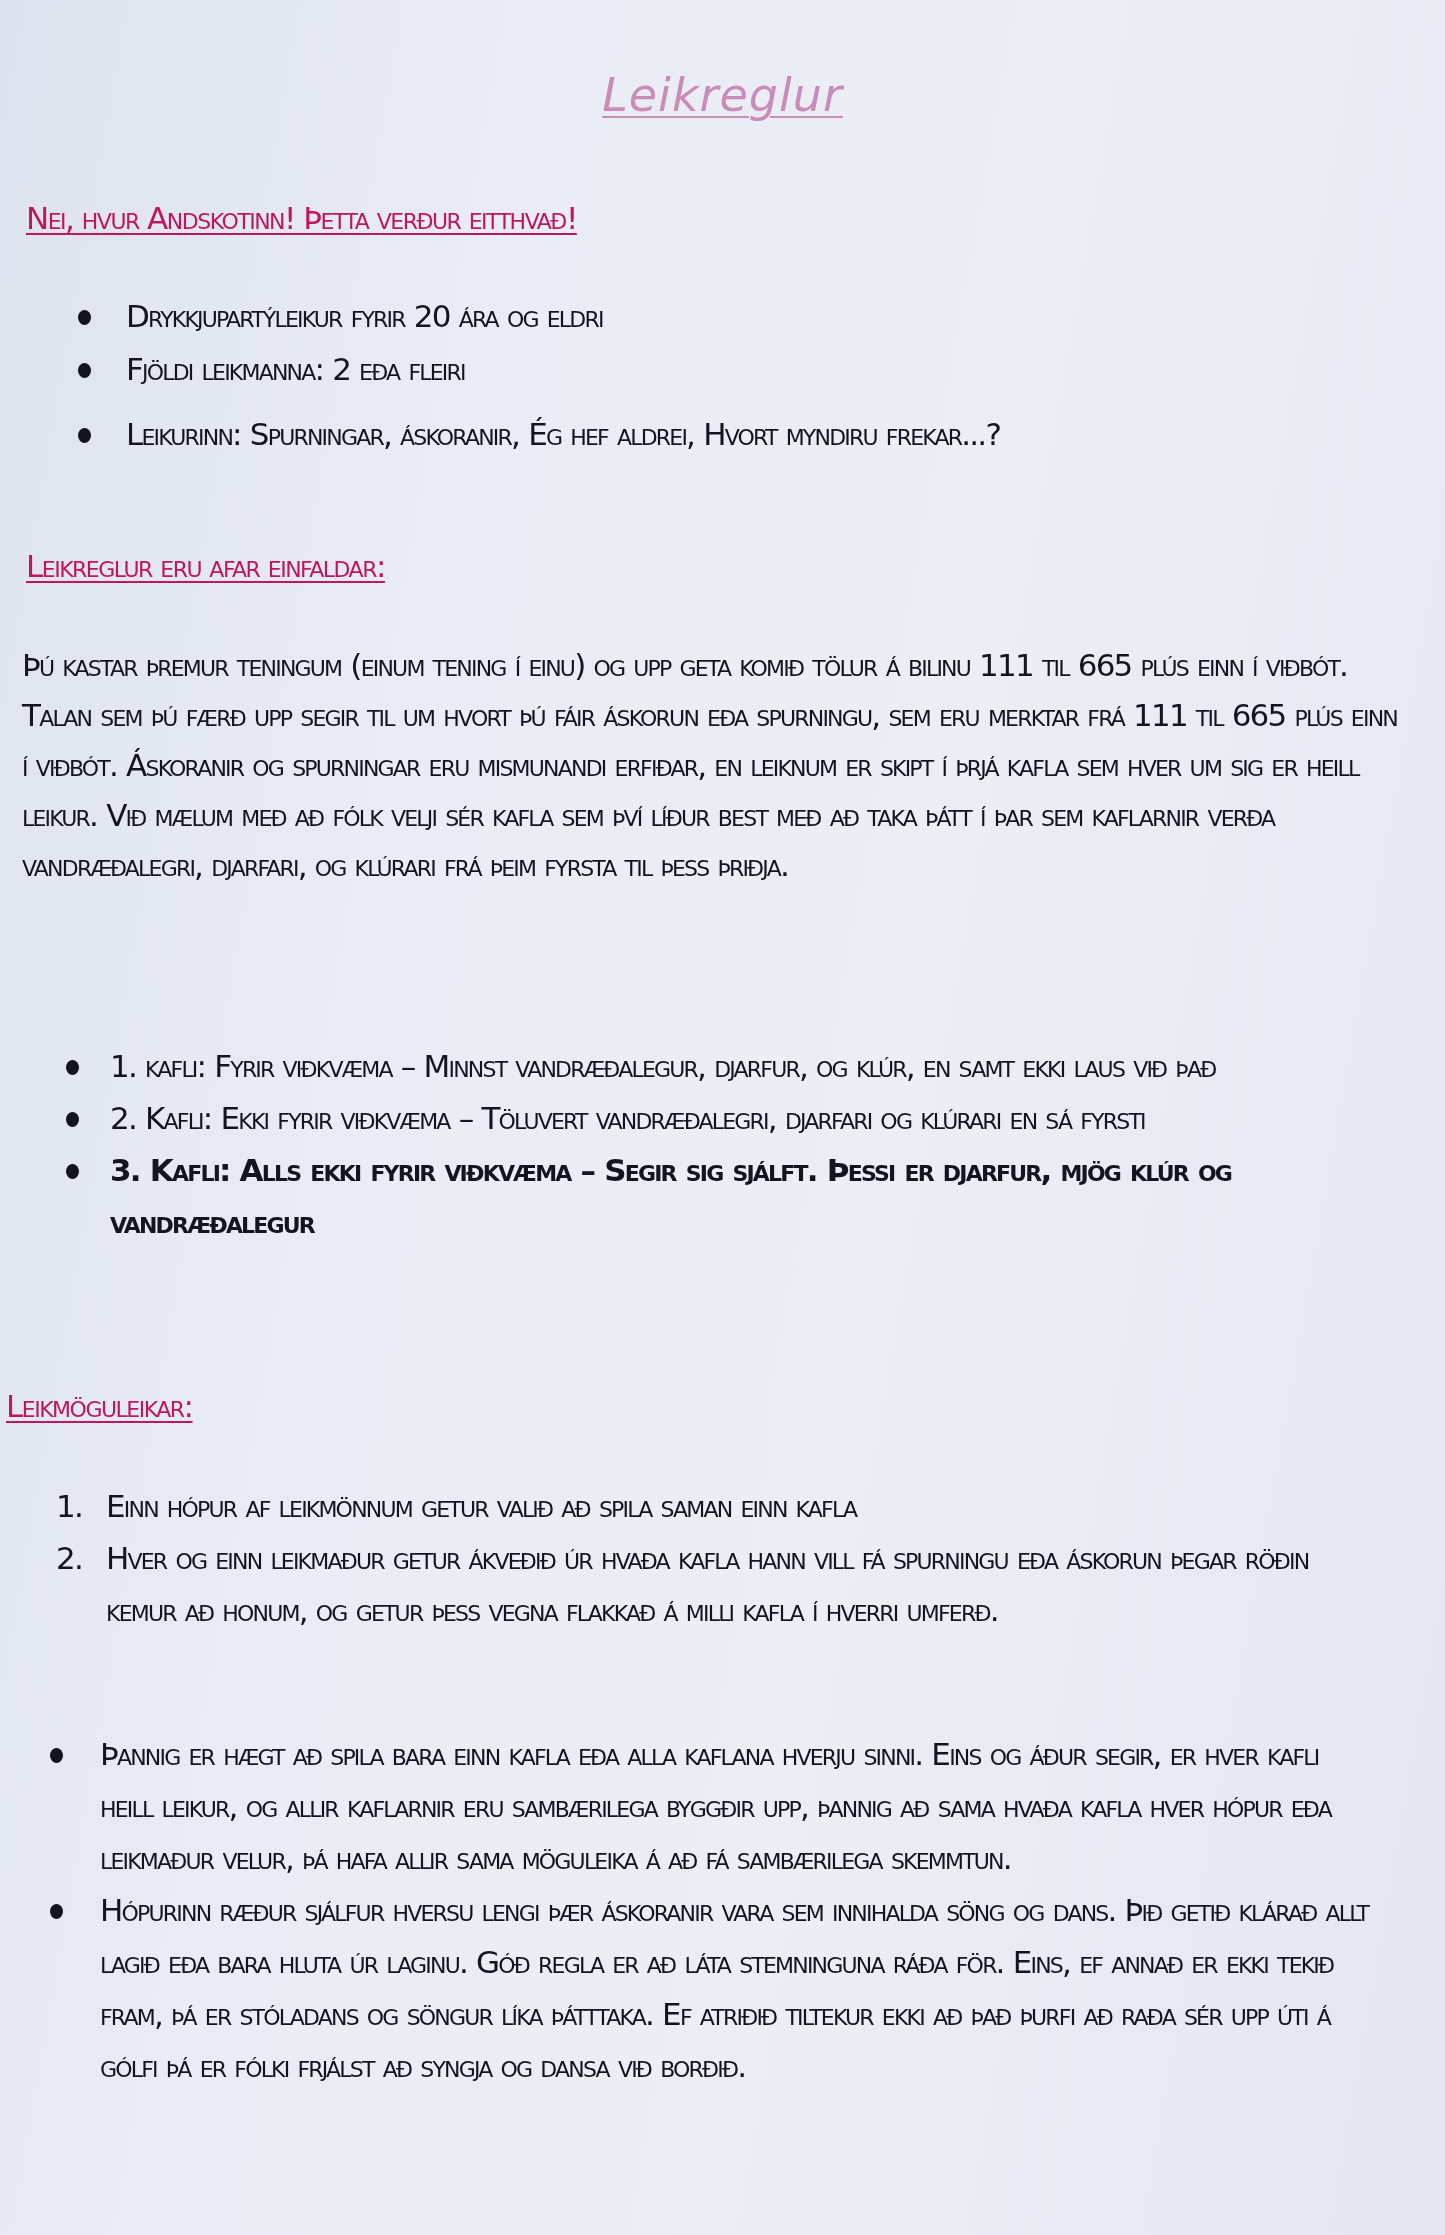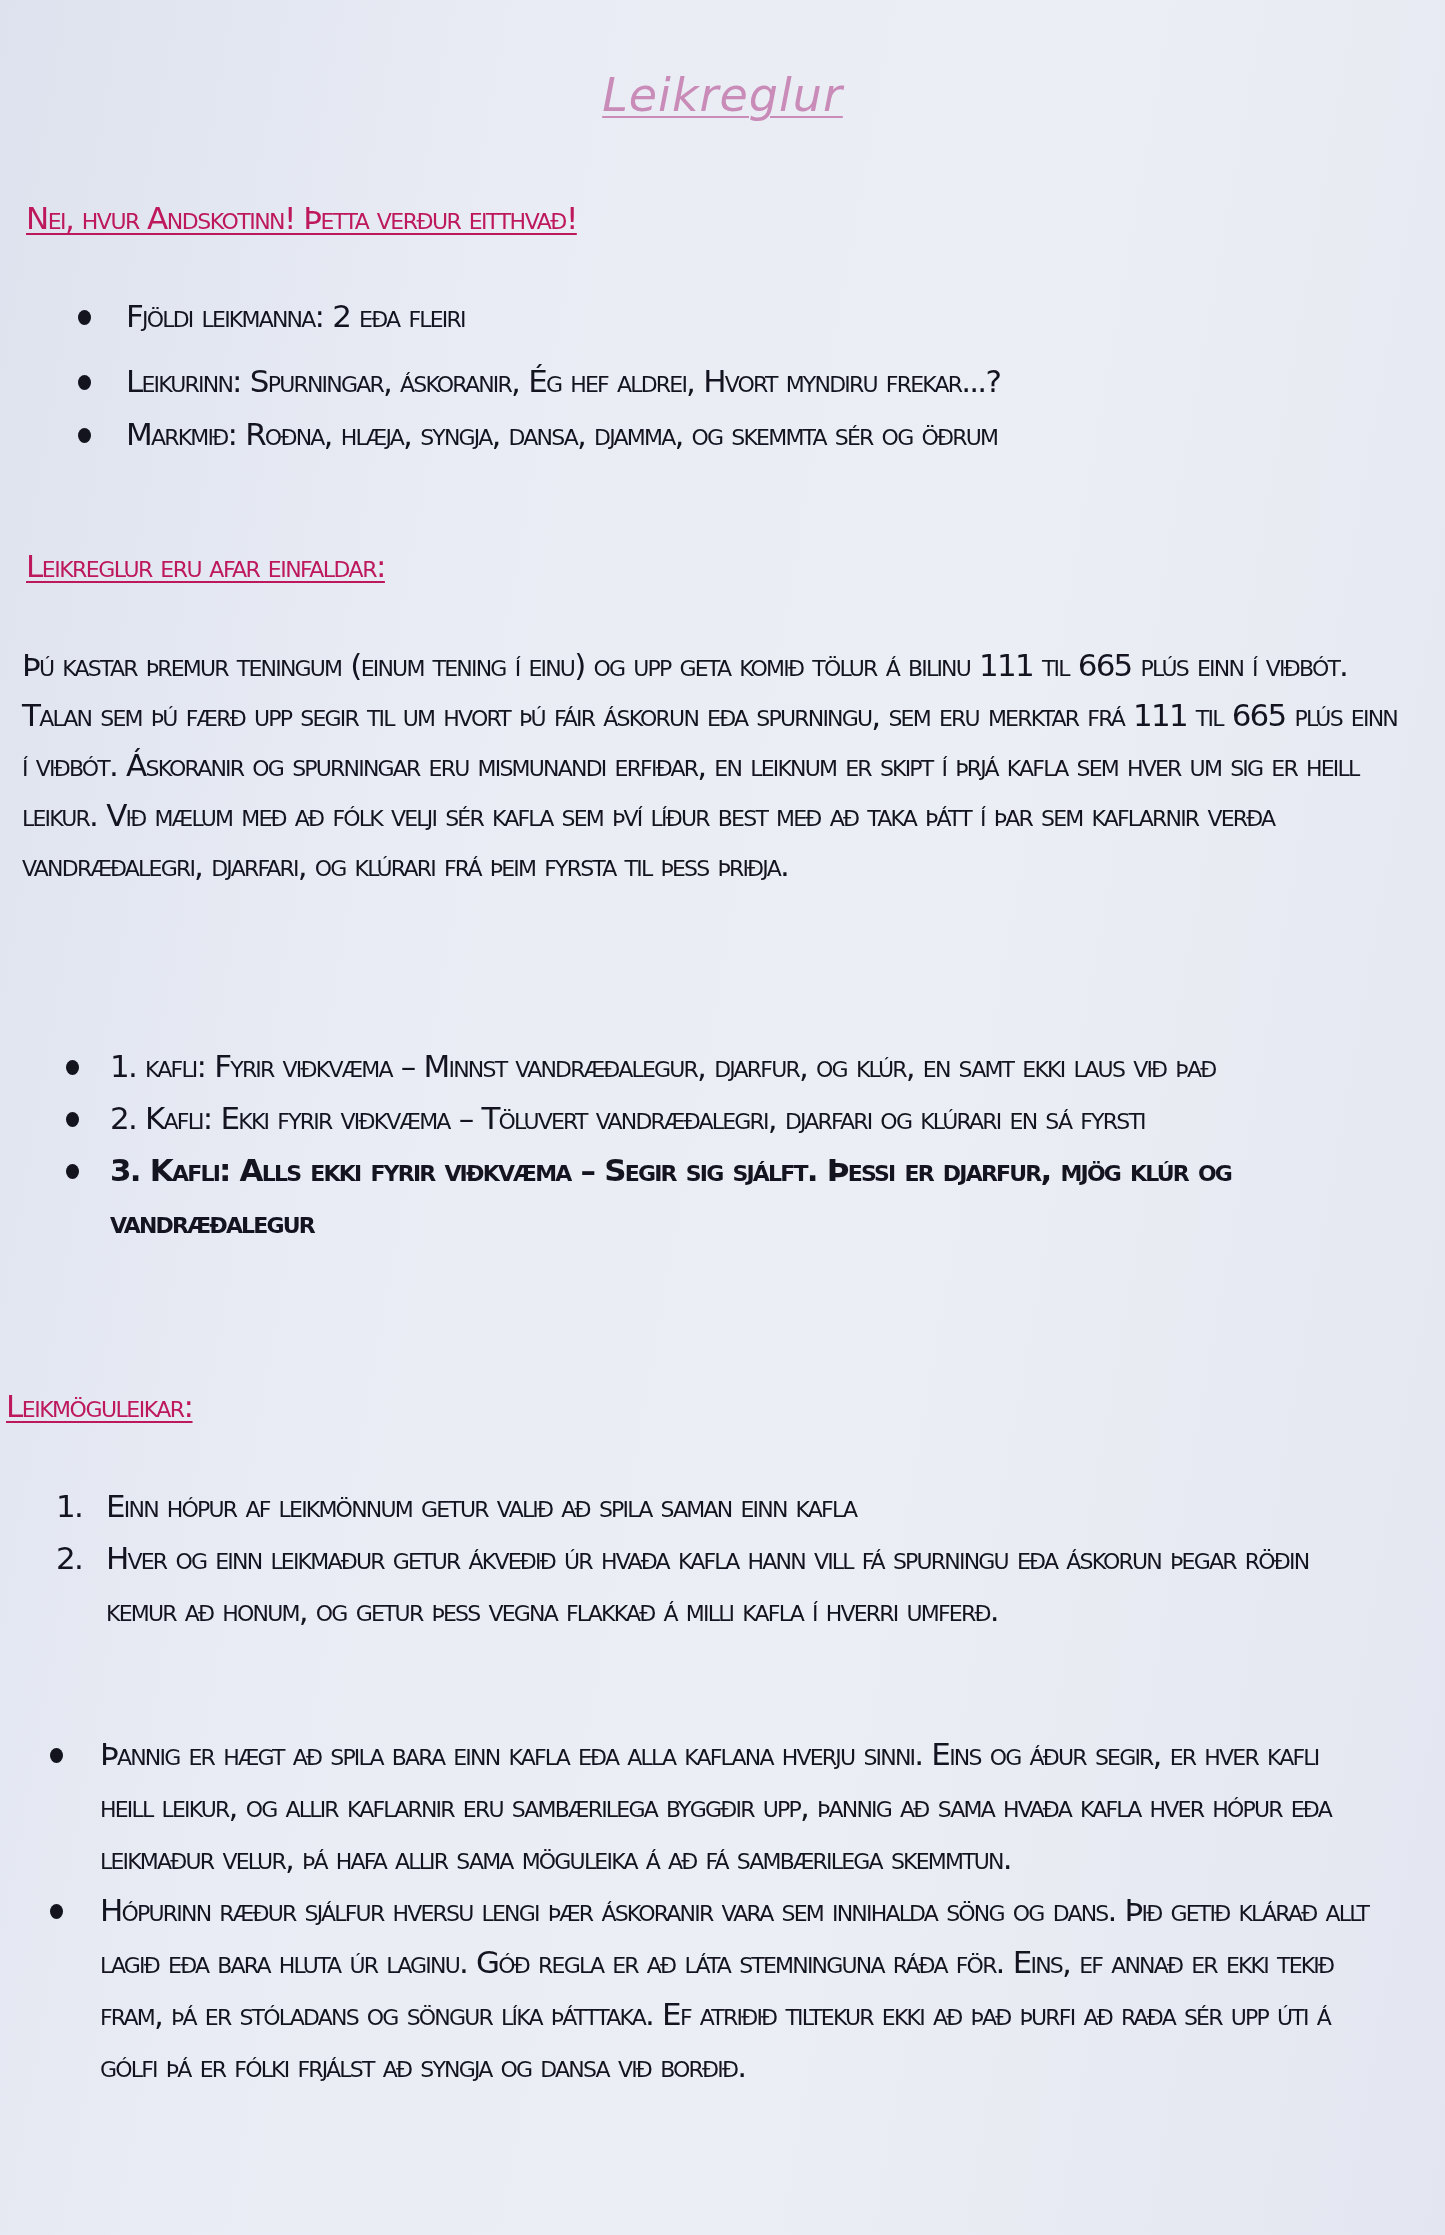--- a/index.html
+++ b/index.html
@@ -77,29 +77,29 @@
 
 <div class="page">
 
   <div class="title">Leikreglur</div>
 
   <div class="heading" style="top:200px;">Nei, hvur Andskotinn! Þetta verður eitthvað!</div>
 
   <ul class="bullets body-text" style="left:78px; top:290px; width:1320px; line-height:53px;">
     <li style="padding-left:48px;">
       <span class="bullet-dot" style="left:0; top:20px;"></span>
+      <span>Drykkjupartýleikur fyrir 20 ára og eldri</span>
+    </li>
+    <li style="padding-left:48px;">
+      <span class="bullet-dot" style="left:0; top:20px;"></span>
       <span>Fjöldi leikmanna: 2 eða fleiri</span>
     </li>
     <li style="padding-left:48px;margin-top:12px;">
       <span class="bullet-dot" style="left:0; top:20px;"></span>
       <span>Leikurinn: Spurningar, áskoranir, Ég hef aldrei, Hvort myndiru frekar...?</span>
-    </li>
-    <li style="padding-left:48px;">
-      <span class="bullet-dot" style="left:0; top:20px;"></span>
-      <span>Markmið: Roðna, hlæja, syngja, dansa, djamma, og skemmta sér og öðrum</span>
     </li>
   </ul>
 
   <div class="heading" style="top:548px;">Leikreglur eru afar einfaldar:</div>
 
   <div class="para body-text" style="top:640px; width:1375px;">Þú kastar þremur teningum (einum tening í einu) og upp geta komið tölur á bilinu 111 til 665 plús einn í viðbót. Talan sem þú færð upp segir til um hvort þú fáir áskorun eða spurningu, sem eru merktar frá 111 til 665 plús einn í viðbót. Áskoranir og spurningar eru mismunandi erfiðar, en leiknum er skipt í þrjá kafla sem hver um sig er heill leikur. Við mælum með að fólk velji sér kafla sem því líður best með að taka þátt í þar sem kaflarnir verða vandræðalegri, djarfari, og klúrari frá þeim fyrsta til þess þriðja.</div>
 
   <ul class="bullets body-text" style="left:66px; top:1040px; width:1300px; line-height:52px;">
     <li style="padding-left:44px; margin-bottom:0;">
       <span class="bullet-dot" style="left:0; top:20px;"></span>

